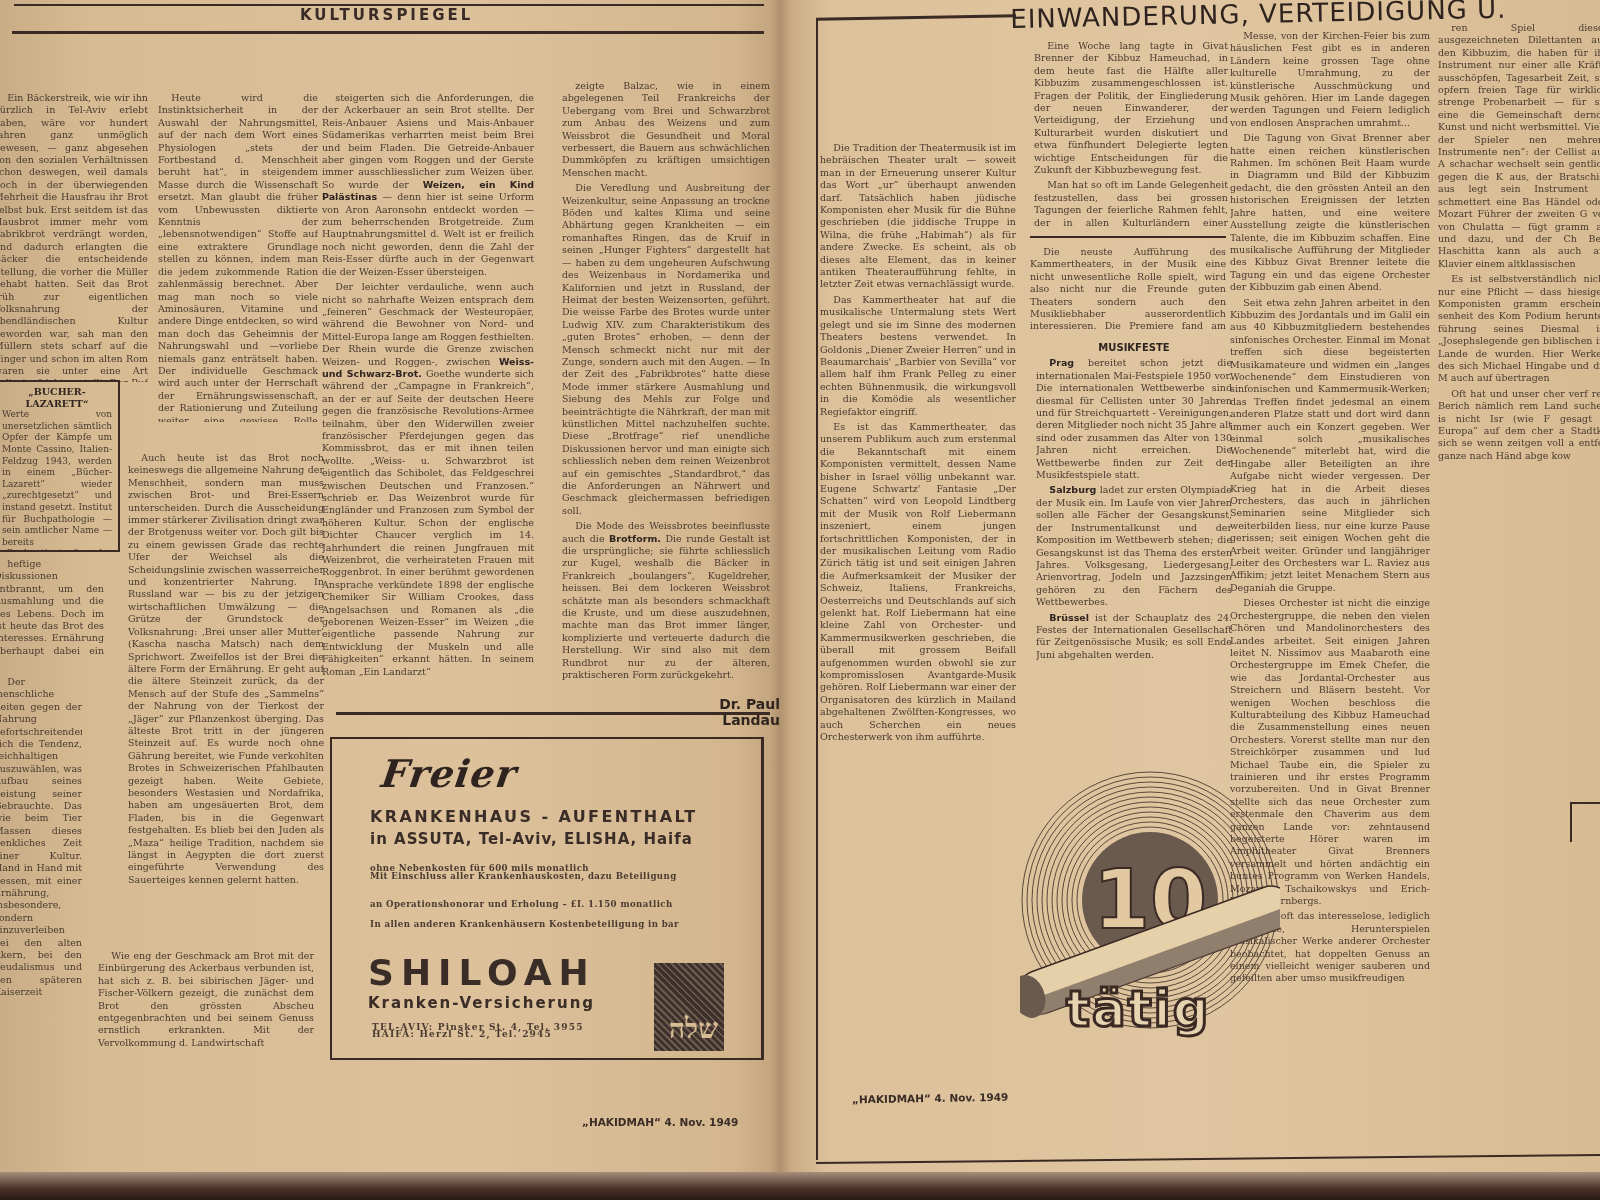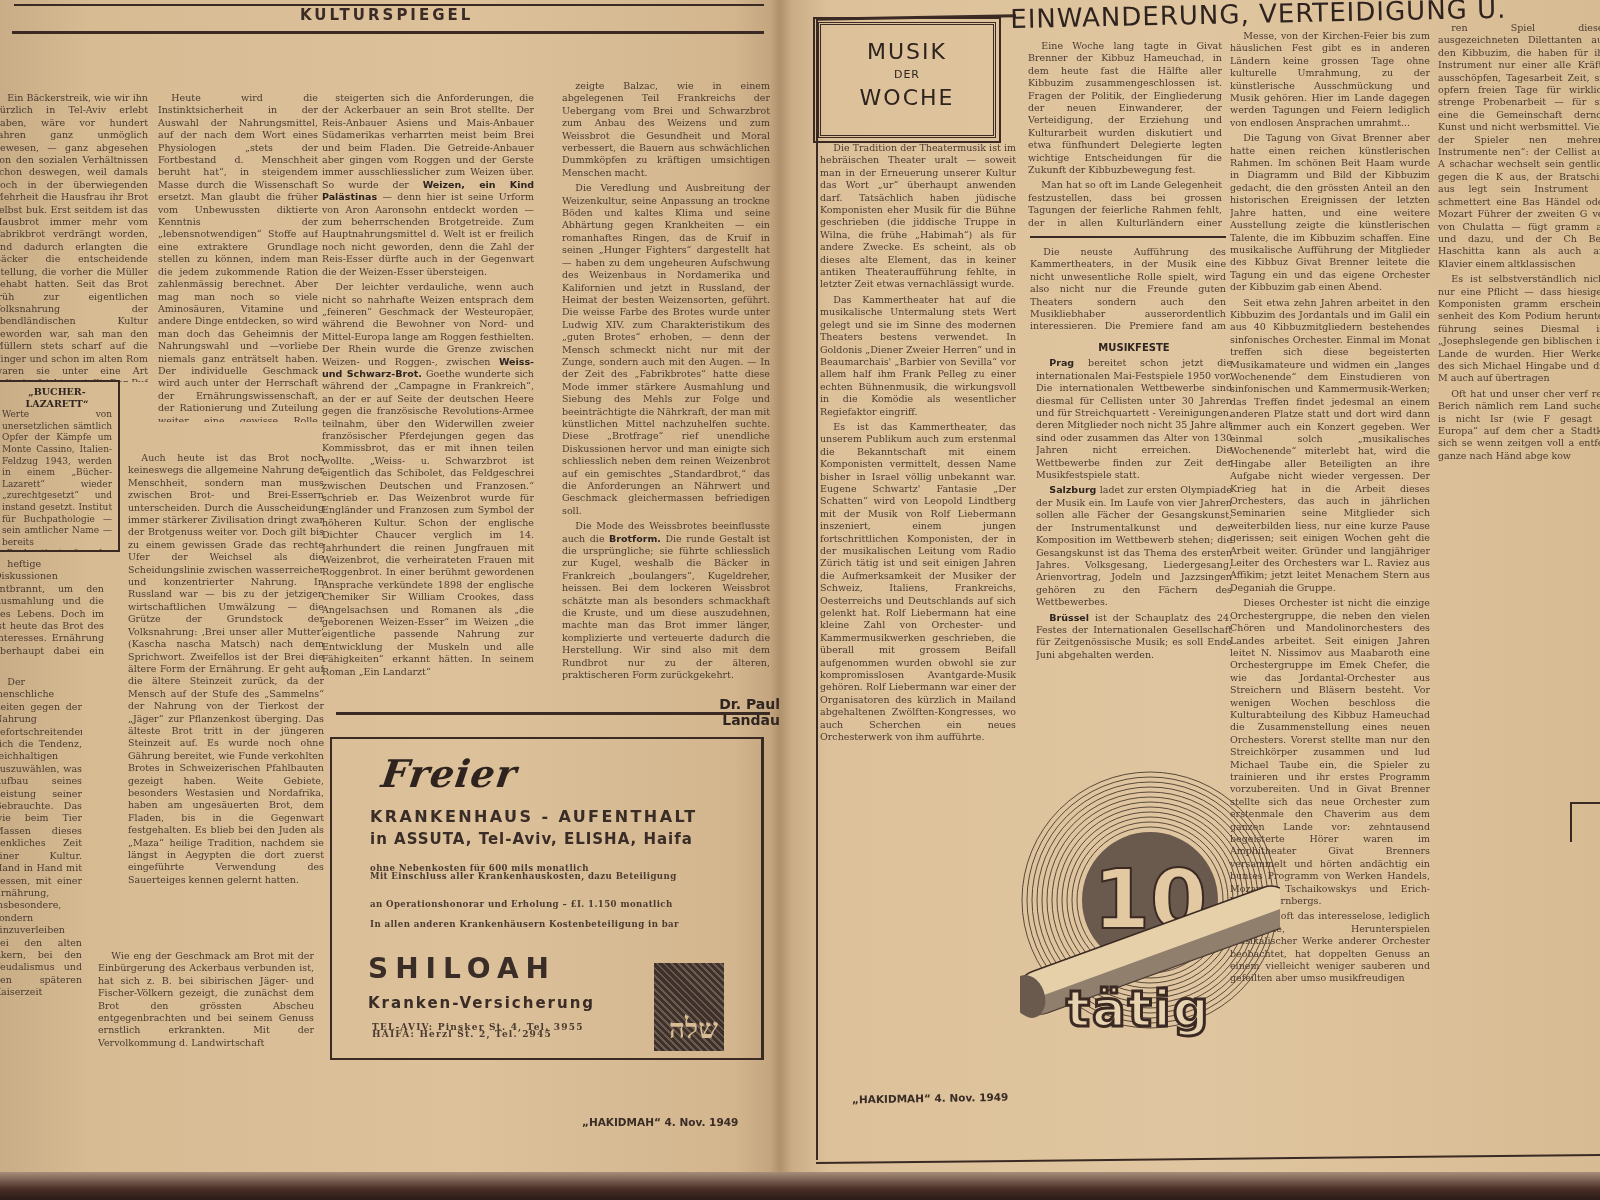--- a/index.html
+++ b/index.html
@@ -40,21 +40,21 @@
     border: 2px solid #3b2a24; border-right-width: 3px; }
   .ad-freier { position: absolute; left: 50px; top: 12px; font-family: "DejaVu Serif", serif;
     font-style: italic; font-weight: bold; font-size: 38px; color: #2f231f; letter-spacing: 1px;
     transform: skewX(-8deg); }
   .ad-line1 { position: absolute; left: 38px; top: 68px; font-family: "DejaVu Sans", sans-serif;
     font-weight: bold; font-size: 16px; letter-spacing: 2.4px; color: #3a2c26; }
   .ad-line2 { position: absolute; left: 38px; top: 91px; font-family: "DejaVu Sans", sans-serif;
     font-weight: bold; font-size: 15px; letter-spacing: 1px; color: #3a2c26; }
   .ad-small { position: absolute; left: 38px; font-size: 8.6px; font-weight: bold; color: #4a3a30; letter-spacing: .4px; }
   .ad-shiloah { position: absolute; left: 36px; top: 213px; font-family: "DejaVu Sans", sans-serif;
-    font-weight: bold; font-size: 28px; letter-spacing: 7px; color: #3a2c26; }
+    font-weight: bold; font-size: 36px; letter-spacing: 7px; color: #3a2c26; }
   .ad-kv { position: absolute; left: 36px; top: 255px; font-family: "DejaVu Sans", sans-serif;
     font-weight: bold; font-size: 15px; letter-spacing: 2px; color: #3a2c26; }
   .ad-addr { position: absolute; left: 40px; font-size: 9px; font-weight: bold; color: #4a3a30; letter-spacing: 1.2px; }
   .ad-logo { position: absolute; left: 322px; top: 224px; width: 70px; height: 88px; background: #3e302a;
     background-image: repeating-linear-gradient(45deg, #3e302a 0 3px, #6b5a4e 3px 5px); }
   .ad-logo .glyph { position: absolute; right: 6px; bottom: 6px; font-size: 28px; color: #d8bc94; font-weight: bold; margin-top: 36px; }
 
   .footer { position: absolute; font-family: "DejaVu Sans", sans-serif; font-weight: bold; font-size: 10.5px; color: #3a2c26; }
 
   
@@ -132,34 +132,29 @@
     <div class="ad-logo">
       <span class="glyph">שלה</span>
     </div>
   </div>
 
   <div class="footer" style="left:582px;top:1116px;">„HAKIDMAH“ 4. Nov. 1949</div>
 </div>
 
 <div class="page page-right">
   <div class="rule" style="left:36px;top:16px;width:200px;height:3px;transform:rotate(-1deg);"></div>
-  <div class="musik-box">
-    <div class="m1">MUSIK</div>
-    <div class="m2">DER</div>
-    <div class="m3">WOCHE</div>
-  </div>
   <div class="rhead">EINWANDERUNG, VERTEIDIGUNG U.</div>
 
   <div class="col" style="left:40px;top:142px;width:196px;height:620px;">
     <p>Die Tradition der Theatermusik ist im hebräischen Theater uralt — soweit man in der Erneuerung unserer Kultur das Wort „ur“ überhaupt anwenden darf. Tatsächlich haben jüdische Komponisten eher Musik für die Bühne geschrieben (die jiddische Truppe in Wilna, die frühe „Habimah“) als für andere Zwecke. Es scheint, als ob dieses alte Element, das in keiner antiken Theateraufführung fehlte, in letzter Zeit etwas vernachlässigt wurde.</p>
     <p>Das Kammertheater hat auf die musikalische Untermalung stets Wert gelegt und sie im Sinne des modernen Theaters bestens verwendet. In Goldonis „Diener Zweier Herren“ und in Beaumarchais' „Barbier von Sevilla“ vor allem half ihm Frank Pelleg zu einer echten Bühnenmusik, die wirkungsvoll in die Komödie als wesentlicher Regiefaktor eingriff.</p>
     <p>Es ist das Kammertheater, das unserem Publikum auch zum erstenmal die Bekanntschaft mit einem Komponisten vermittelt, dessen Name bisher in Israel völlig unbekannt war. Eugene Schwartz' Fantasie „Der Schatten“ wird von Leopold Lindtberg mit der Musik von Rolf Liebermann inszeniert, einem jungen fortschrittlichen Komponisten, der in der musikalischen Leitung vom Radio Zürich tätig ist und seit einigen Jahren die Aufmerksamkeit der Musiker der Schweiz, Italiens, Frankreichs, Oesterreichs und Deutschlands auf sich gelenkt hat. Rolf Liebermann hat eine kleine Zahl von Orchester- und Kammermusikwerken geschrieben, die überall mit grossem Beifall aufgenommen wurden obwohl sie zur kompromisslosen Avantgarde-Musik gehören. Rolf Liebermann war einer der Organisatoren des kürzlich in Mailand abgehaltenen Zwölften-Kongresses, wo auch Scherchen ein neues Orchesterwerk von ihm aufführte.</p>
   </div>
 
-  <div class="col" style="left:248px;top:40px;width:194px;height:190px;">
+  <div class="col" style="left:254px;top:40px;width:194px;height:190px;">
     <p>Eine Woche lang tagte in Givat Brenner der Kibbuz Hameuchad, in dem heute fast die Hälfte aller Kibbuzim zusammengeschlossen ist. Fragen der Politik, der Eingliederung der neuen Einwanderer, der Verteidigung, der Erziehung und Kulturarbeit wurden diskutiert und etwa fünfhundert Delegierte legten wichtige Entscheidungen für die Zukunft der Kibbuzbewegung fest.</p>
     <p>Man hat so oft im Lande Gelegenheit festzustellen, dass bei grossen Tagungen der feierliche Rahmen fehlt, der in allen Kulturländern einer Veranstaltung seit Jahrhunderten ihren Charakter gibt. Vom Fürstenhof bis zur Waren-</p>
   </div>
   <div class="rule" style="left:250px;top:236px;width:196px;height:2px;"></div>
   <div class="col" style="left:250px;top:246px;width:196px;height:86px;">
     <p>Die neuste Aufführung des Kammertheaters, in der Musik eine nicht unwesentliche Rolle spielt, wird also nicht nur die Freunde guten Theaters sondern auch den Musikliebhaber ausserordentlich interessieren. Die Premiere fand am Dienstag im Mograbi Tel-Aviv statt.</p>
   </div>
   <div class="col" style="left:256px;top:336px;width:196px;height:430px;">
     <div class="subhead">MUSIKFESTE</div>
     <p><b>Prag</b> <span>bereitet schon jetzt die internationalen Mai-Festspiele 1950 vor. Die internationalen Wettbewerbe sind diesmal für Cellisten unter 30 Jahren und für Streichquartett - Vereinigungen, deren Mitglieder noch nicht 35 Jahre alt sind oder zusammen das Alter von 130 Jahren nicht erreichen. Die Wettbewerbe finden zur Zeit der Musikfestspiele statt.</span></p>

